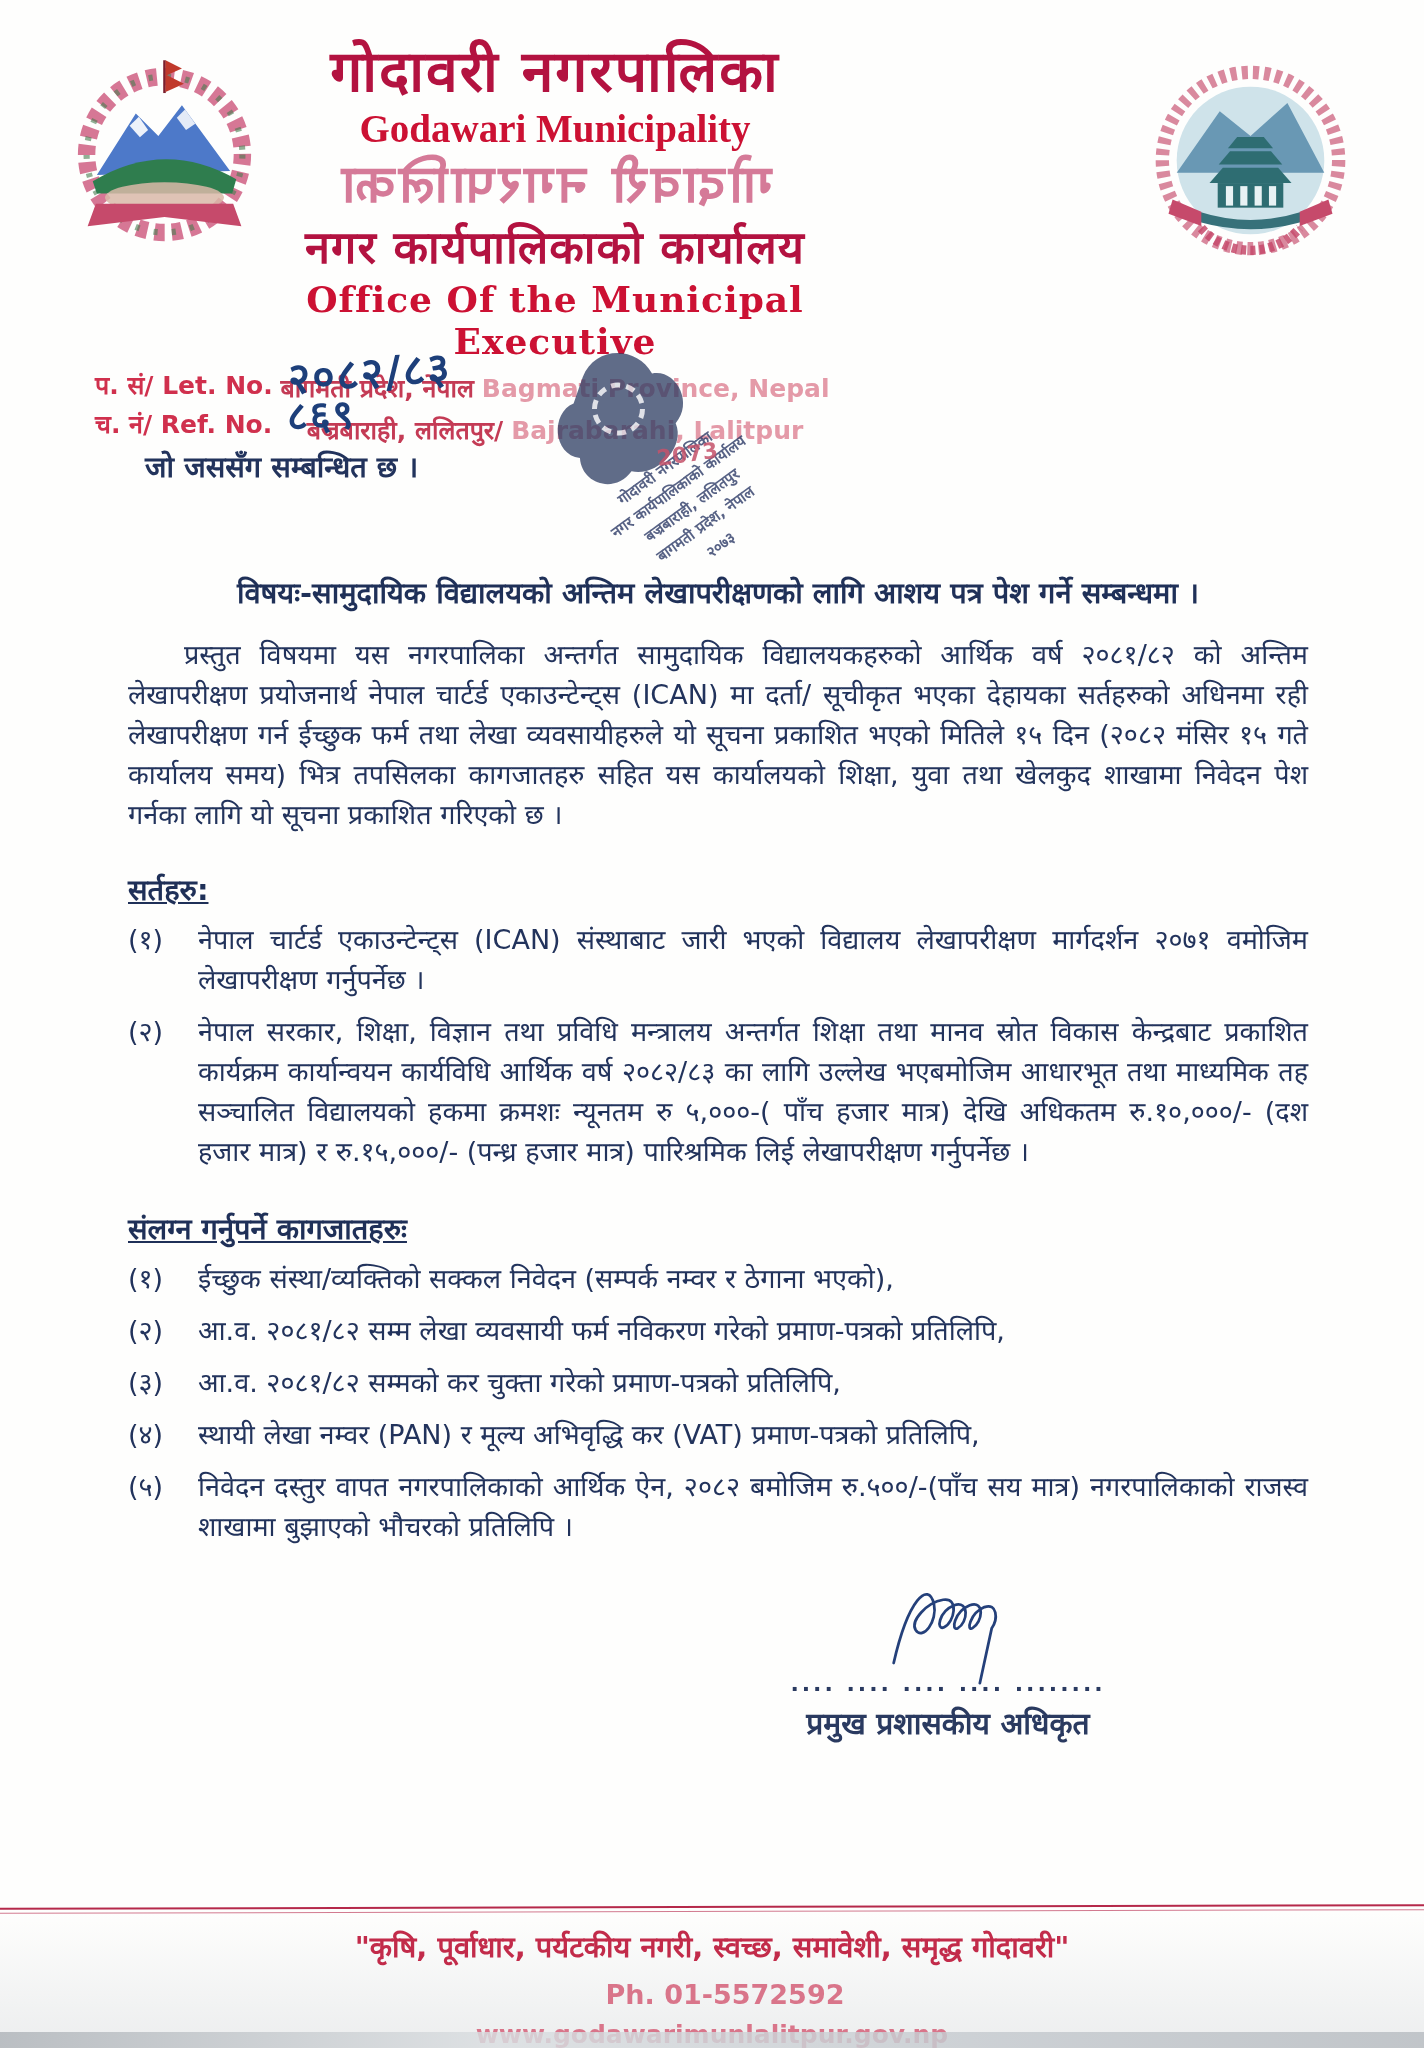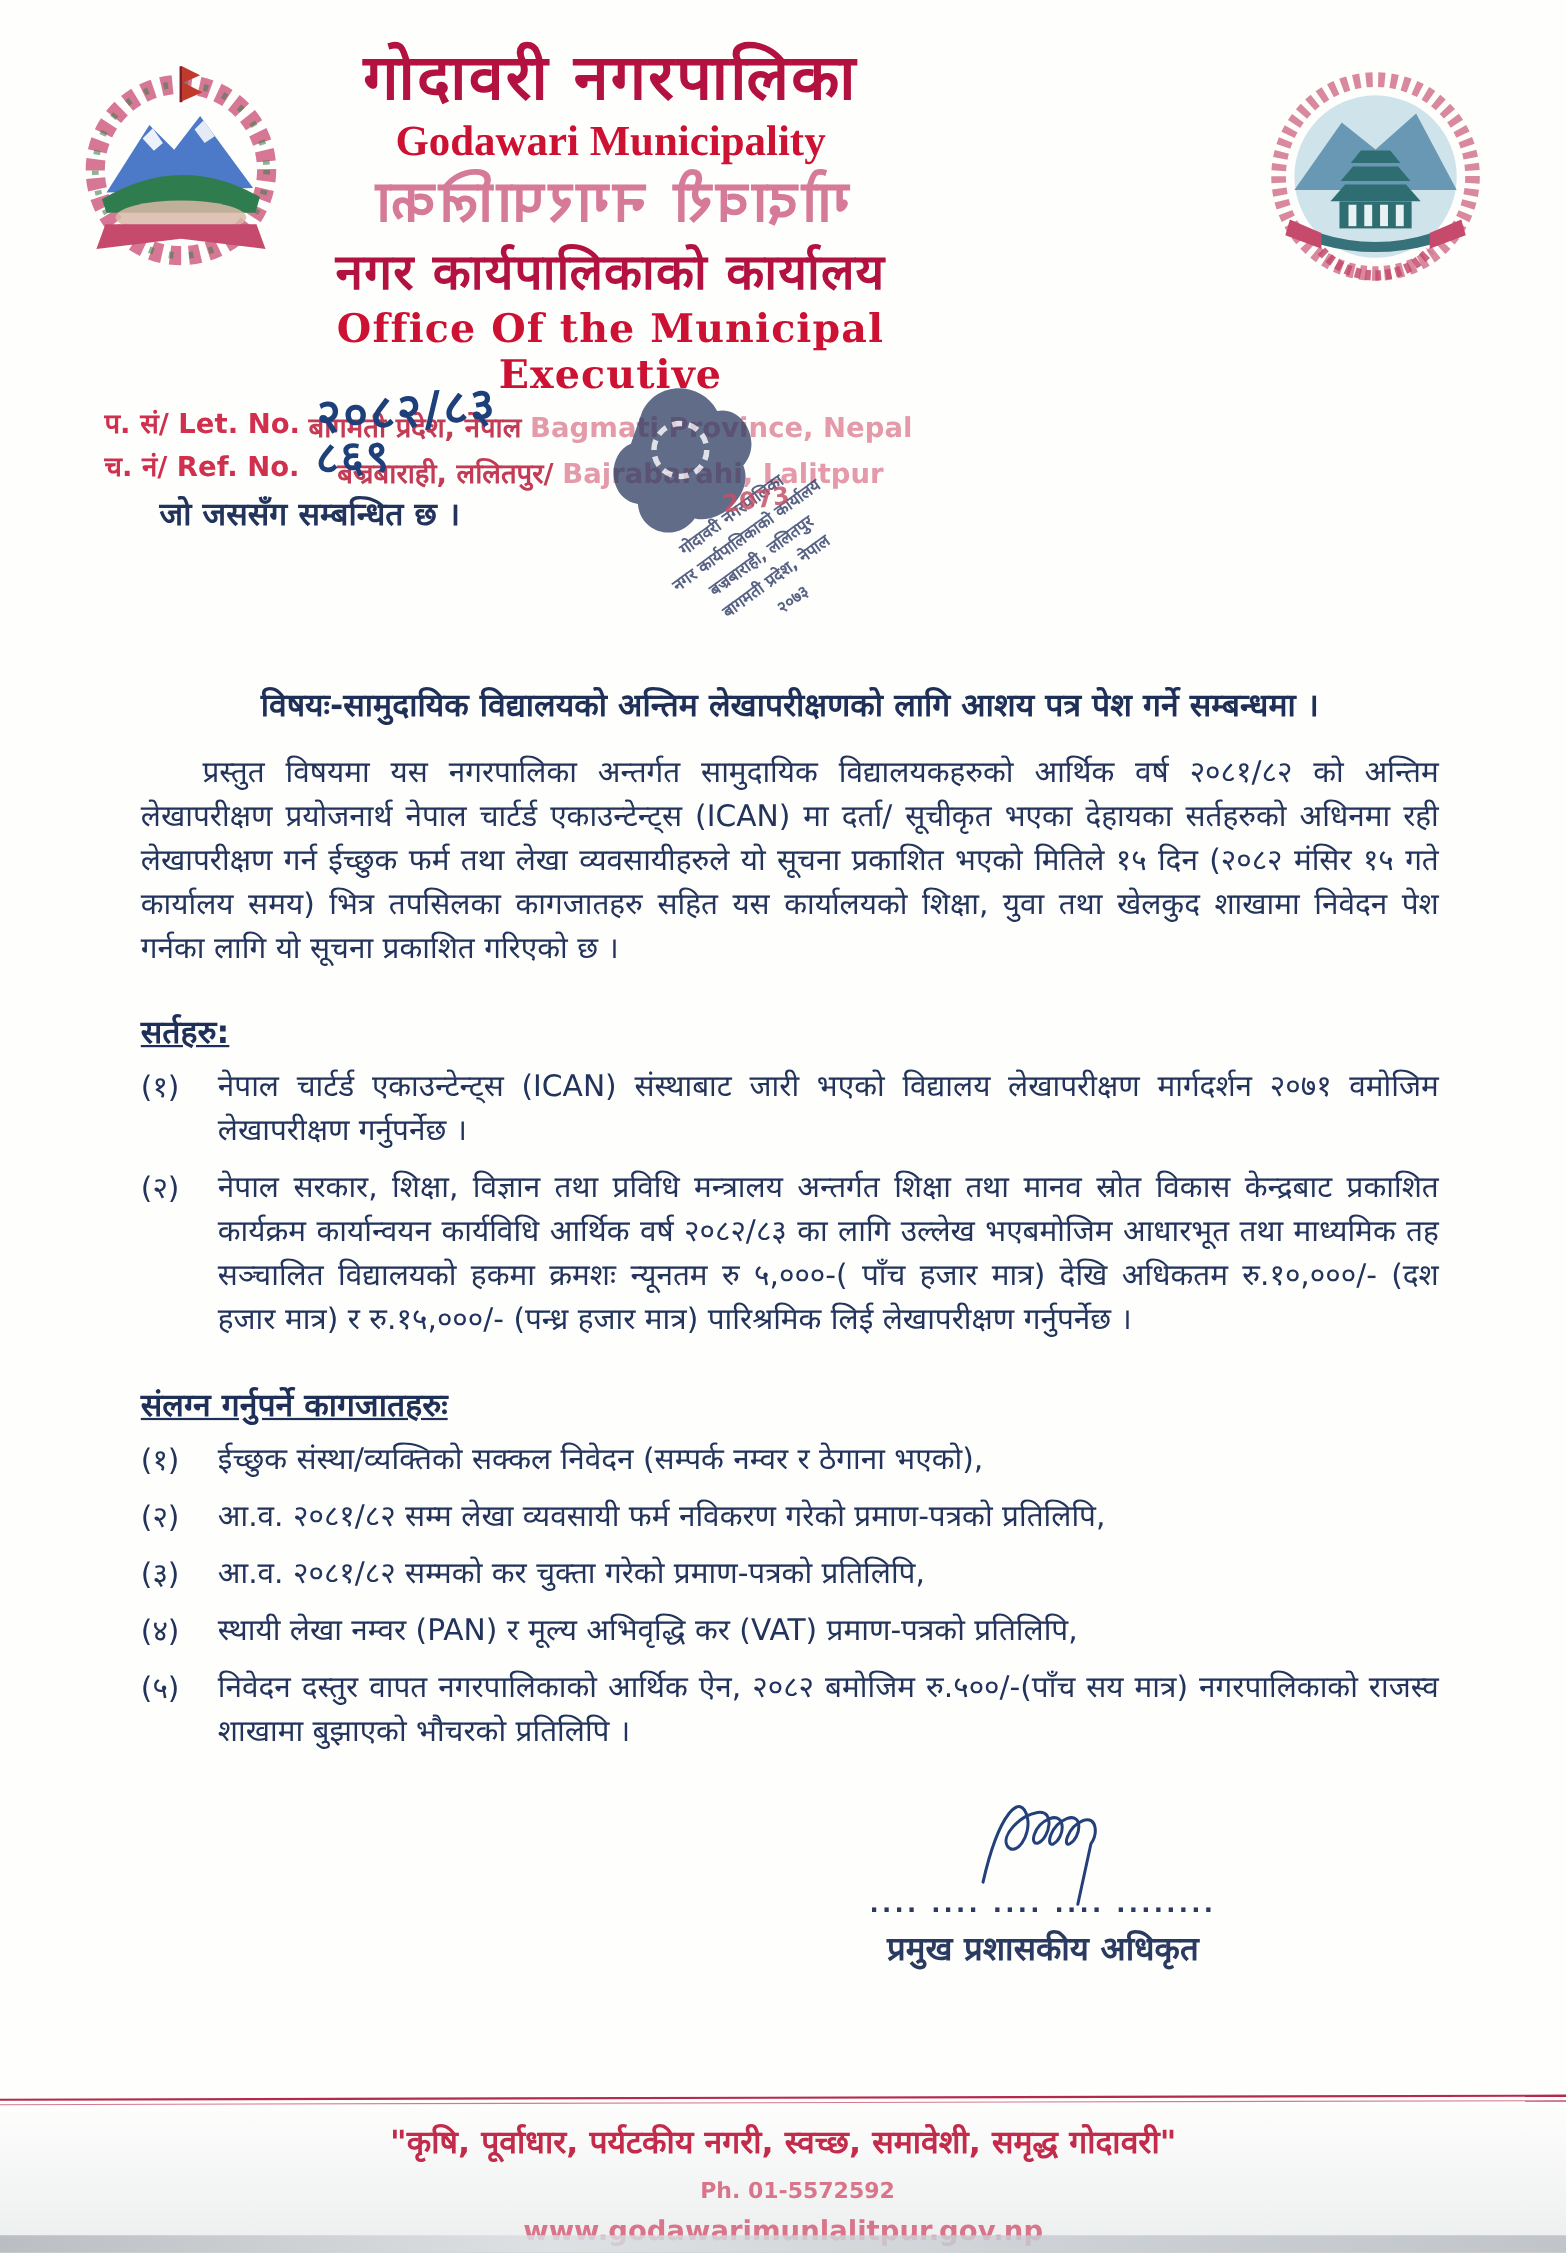--- a/index.html
+++ b/index.html
@@ -46,21 +46,21 @@
   .refblock{position:absolute;left:95px;top:348px;width:620px;}
   .refrow{font-size:25px;font-weight:bold;color:#d0304d;height:42px;white-space:nowrap;}
   .hand{
     display:inline-block;color:#1d3f7a;font-size:43px;font-weight:bold;
     transform:rotate(-4deg) translateY(-6px);letter-spacing:2px;margin-left:6px;
   }
   .hand.ref{font-size:40px;transform:rotate(-2deg) translateY(-4px);}
   .attention{font-size:29px;font-weight:bold;color:#22335c;margin-top:14px;margin-left:50px;}
 
   
-  .content{position:absolute;left:128px;top:620px;width:1180px;}
+  .content{position:absolute;left:128px;top:572px;width:1180px;}
   .subject{font-size:29px;font-weight:bold;text-align:center;color:#1f3058;}
   .bodypara{
     font-size:27px;line-height:40px;text-align:justify;text-indent:56px;
     margin:24px 0 0 0;color:#22335c;
   }
   .sechead{font-size:29px;font-weight:bold;text-decoration:underline;margin-top:34px;color:#1f3058;}
   .sechead.docs{margin-top:36px;}
   .row{display:flex;margin-top:12px;}
   .row .num{flex:0 0 70px;font-size:27px;color:#22335c;}
   .row .txt{flex:1;font-size:27px;line-height:40px;text-align:justify;color:#22335c;}
@@ -70,21 +70,21 @@
   .sig svg{display:block;margin:0 auto -14px 130px;}
   .sig .dots{font-size:22px;font-weight:bold;letter-spacing:3px;color:#2a3a60;}
   .sig .name{font-size:30px;font-weight:bold;margin-top:4px;color:#2a3a60;}
   .sig .title{font-size:30px;font-weight:bold;margin-top:6px;color:#2a3a60;}
 
   
   .footer{position:absolute;left:0;top:1906px;width:100%;text-align:center;}
   .footer .rule{height:2px;background:#b5294a;margin-bottom:3px;transform:rotate(-.15deg);}
   .footer .rule2{height:1px;background:#d27a90;margin-bottom:14px;transform:rotate(-.15deg);}
   .slogan{font-size:29px;font-weight:bold;color:#c22b4a;}
-  .phone{font-size:20px;color:#d9758a;margin-top:14px;font-weight:bold;padding-left:26px;}
+  .phone{font-size:27px;color:#d9758a;margin-top:14px;font-weight:bold;padding-left:26px;}
   .website{font-size:25px;color:#d9758a;margin-top:10px;font-weight:bold;}
 </style>
 </head>
 <body>
 
 <div class="page">
 
   <div class="emblem left">
     <svg width="205" height="205" viewBox="0 0 200 200">
       <circle cx="100" cy="102" r="76" fill="none" stroke="#cf5f82" stroke-width="17" stroke-dasharray="10 7" opacity="0.85"></circle>

